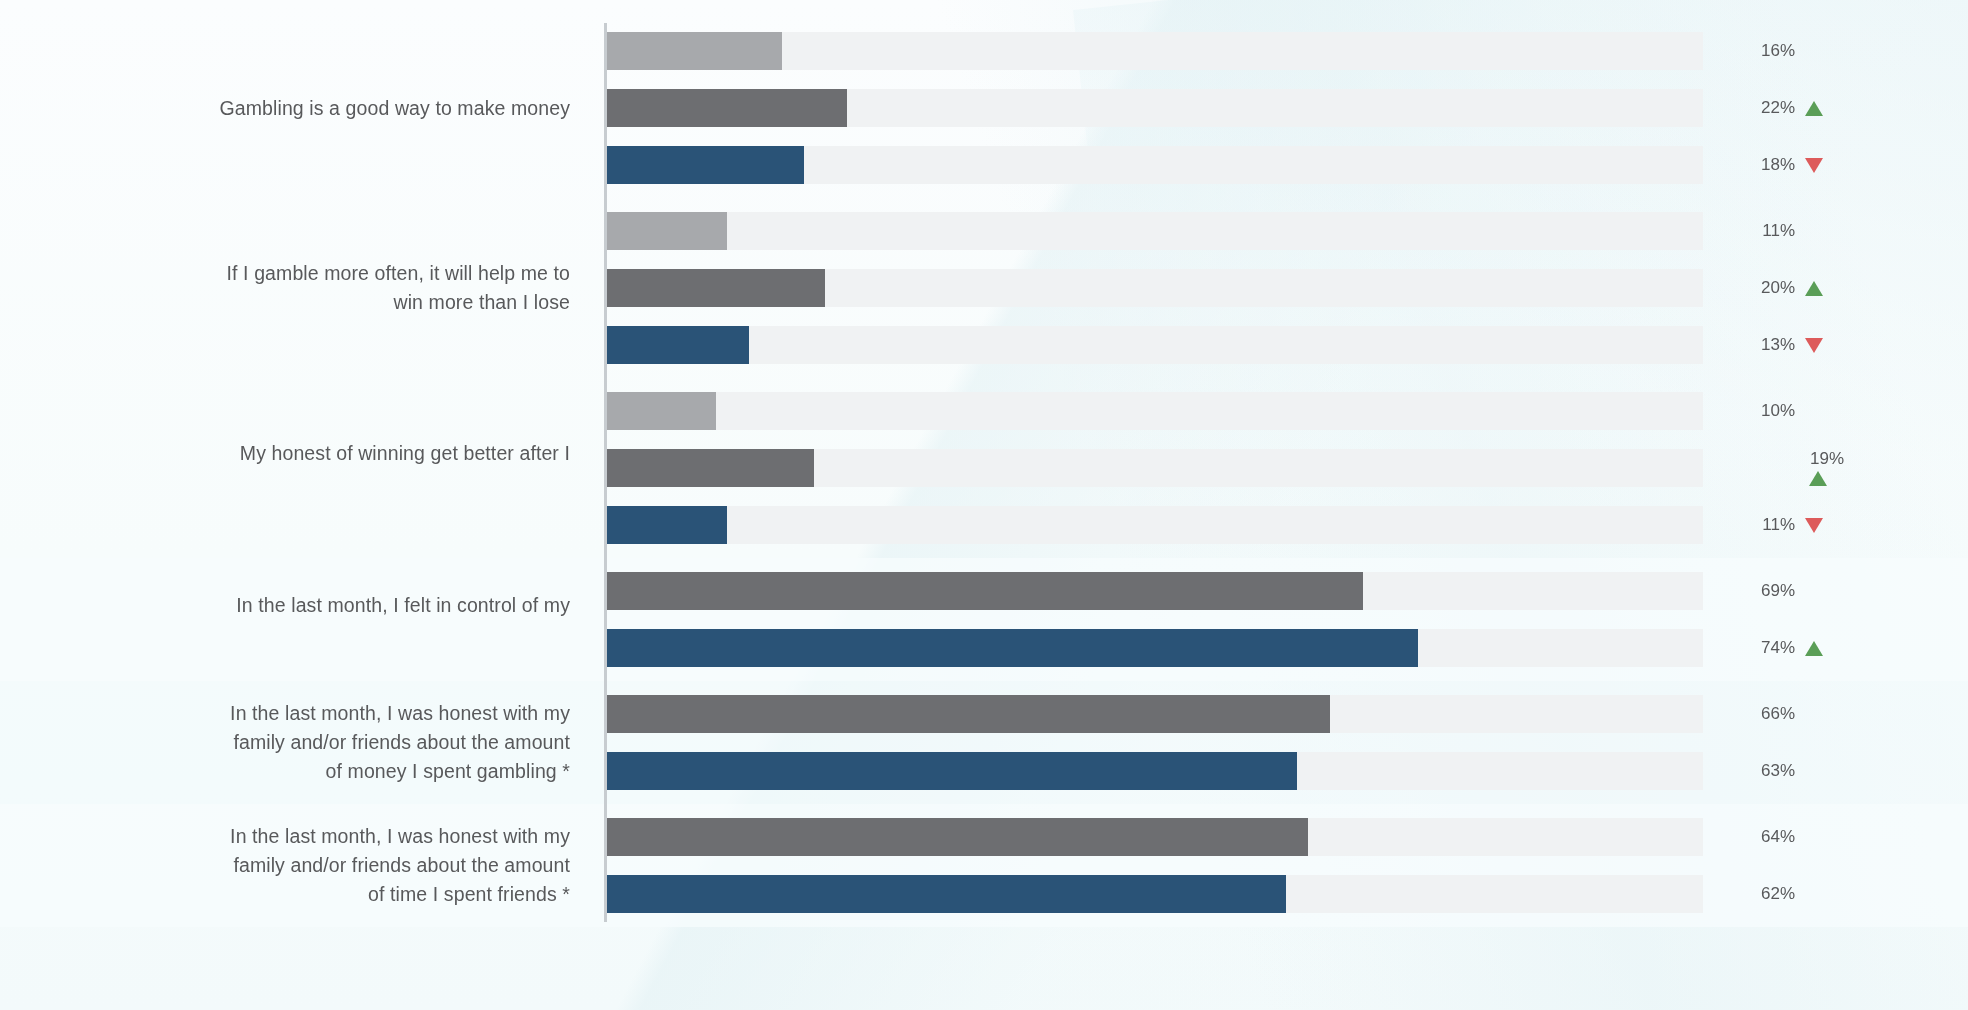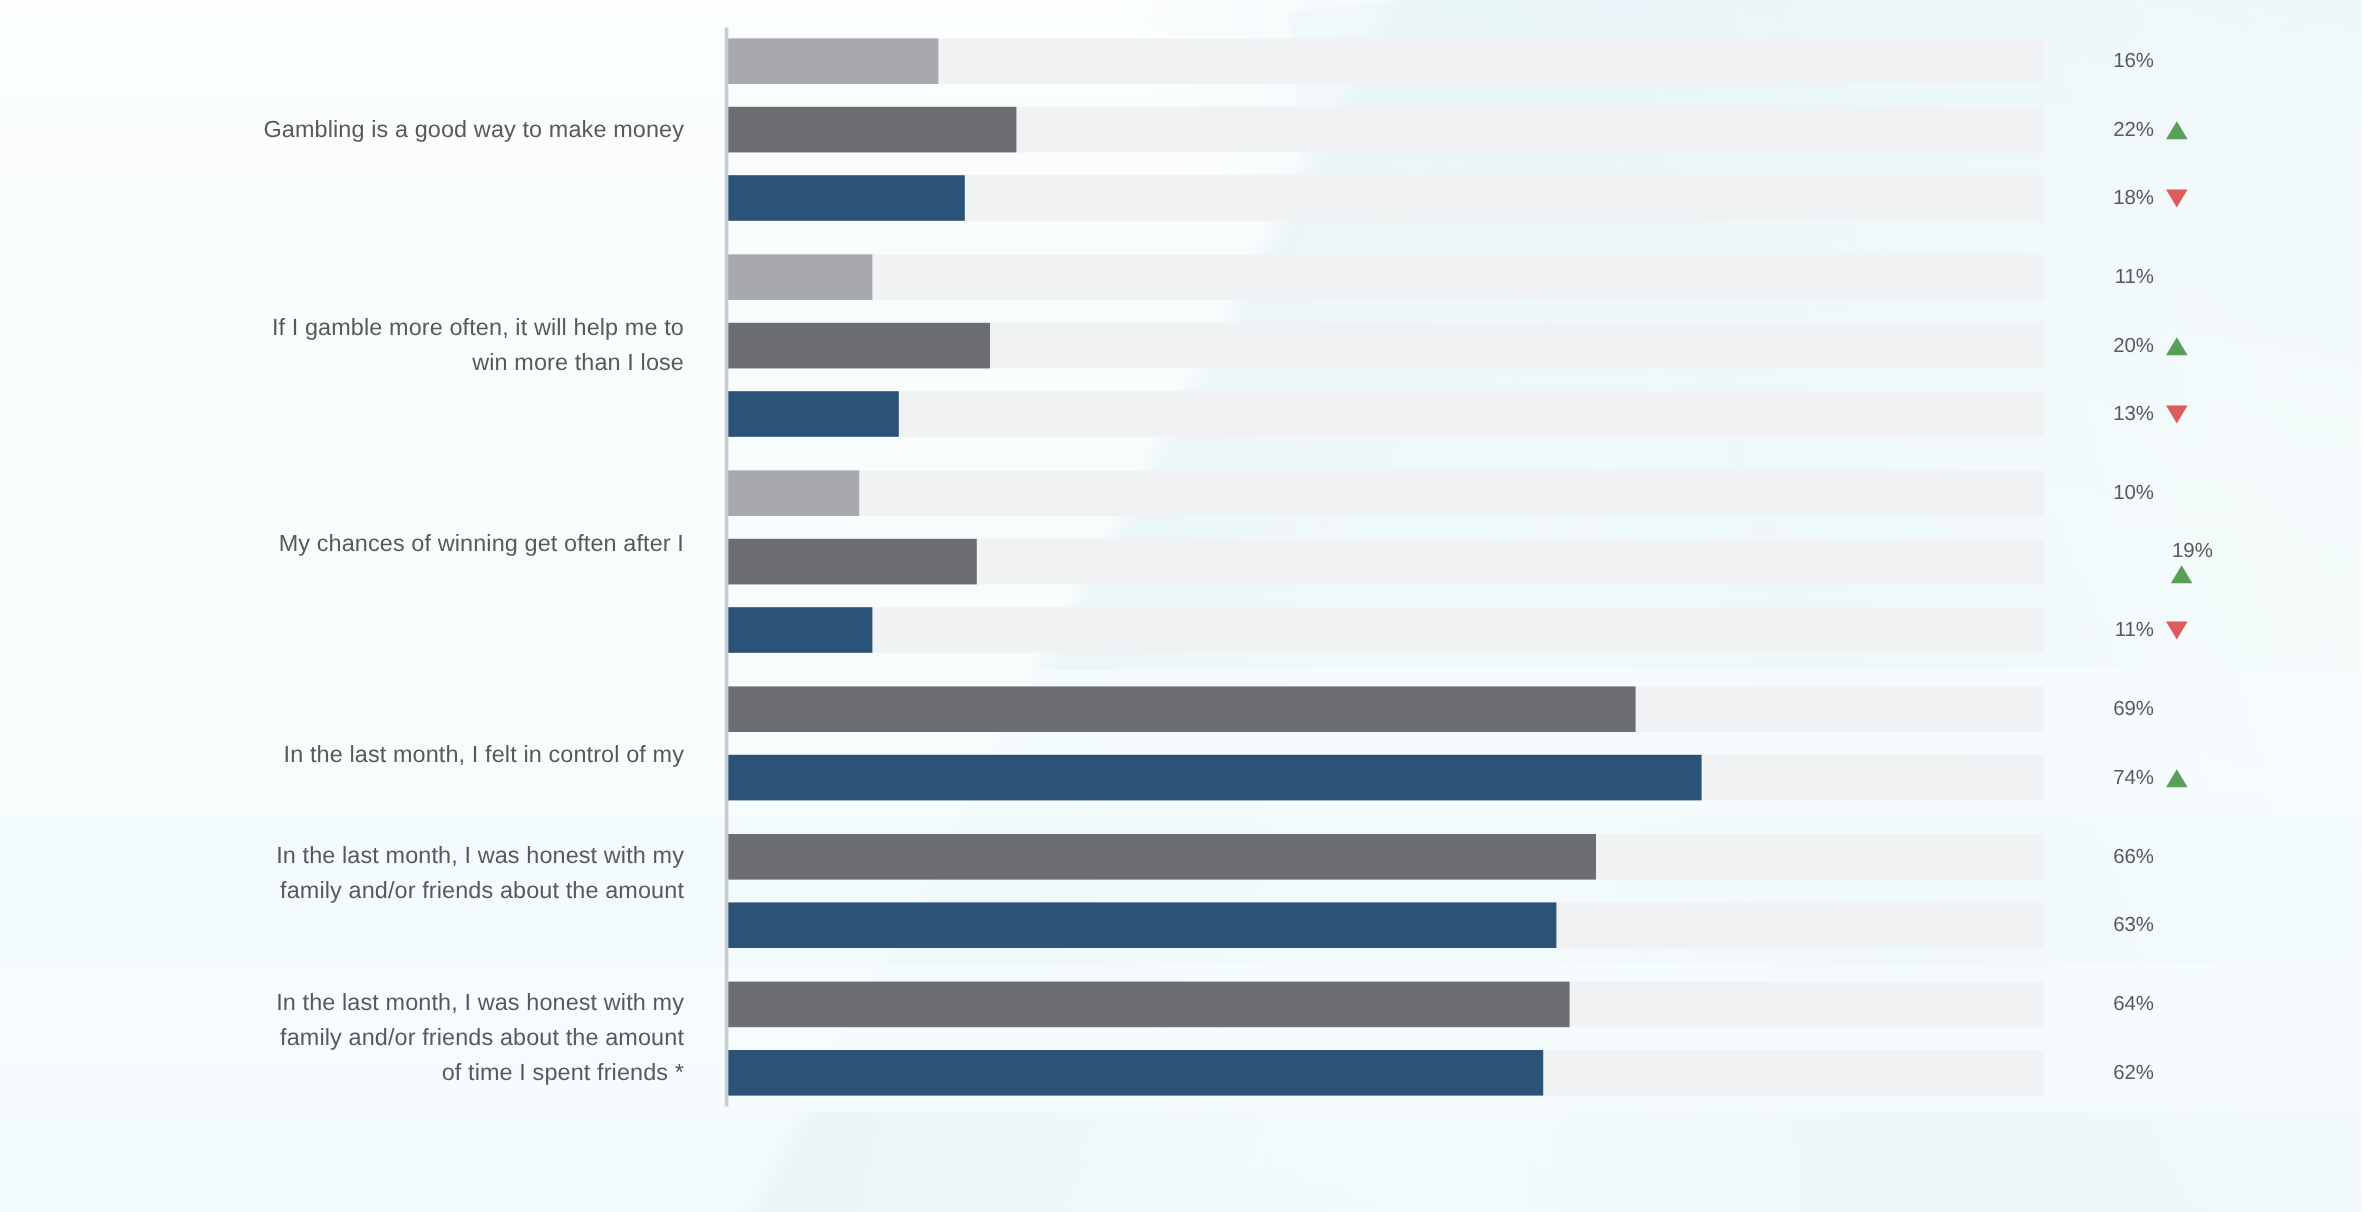--- a/index.html
+++ b/index.html
@@ -79,28 +79,29 @@
   <div id="axis-line" style="top: 23px; height: 899px;"></div>
   <div id="labels">
       <div class="cat-label" style="top: 93.5px;">
         <div>Gambling is a good way to make money</div>
       </div>
       <div class="cat-label" style="top: 259px;">
         <div>If I gamble more often, it will help me to</div>
         <div>win more than I lose</div>
       </div>
       <div class="cat-label" style="top: 439px;">
-        <div>My chances of winning get often after I</div>
-      </div>
-      <div class="cat-label" style="top: 590.5px; margin-top: 24px;">
+        <div>My honest of winning get better after I</div>
+      </div>
+      <div class="cat-label" style="top: 590.5px;">
         <div>In the last month, I felt in control of my</div>
       </div>
       <div class="cat-label" style="top: 699px;">
         <div>In the last month, I was honest with my</div>
         <div>family and/or friends about the amount</div>
+        <div>of money I spent gambling *</div>
       </div>
       <div class="cat-label" style="top: 822px;">
         <div>In the last month, I was honest with my</div>
         <div>family and/or friends about the amount</div>
         <div>of time I spent friends *</div>
       </div>
     </div>
   <div id="bars">
       <div class="row" style="top: 32px;">
         <div class="track"></div>

